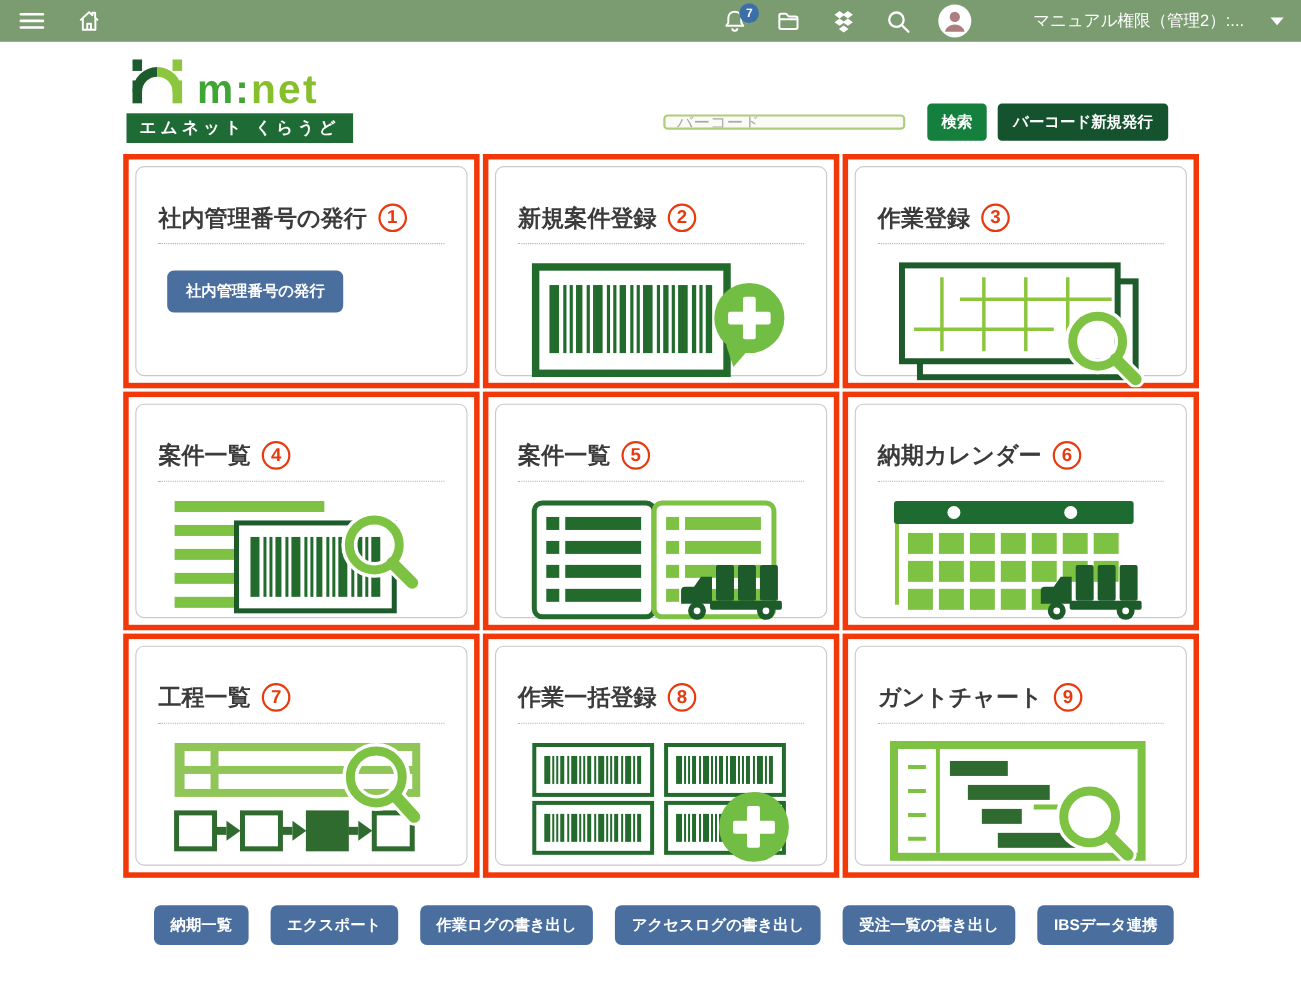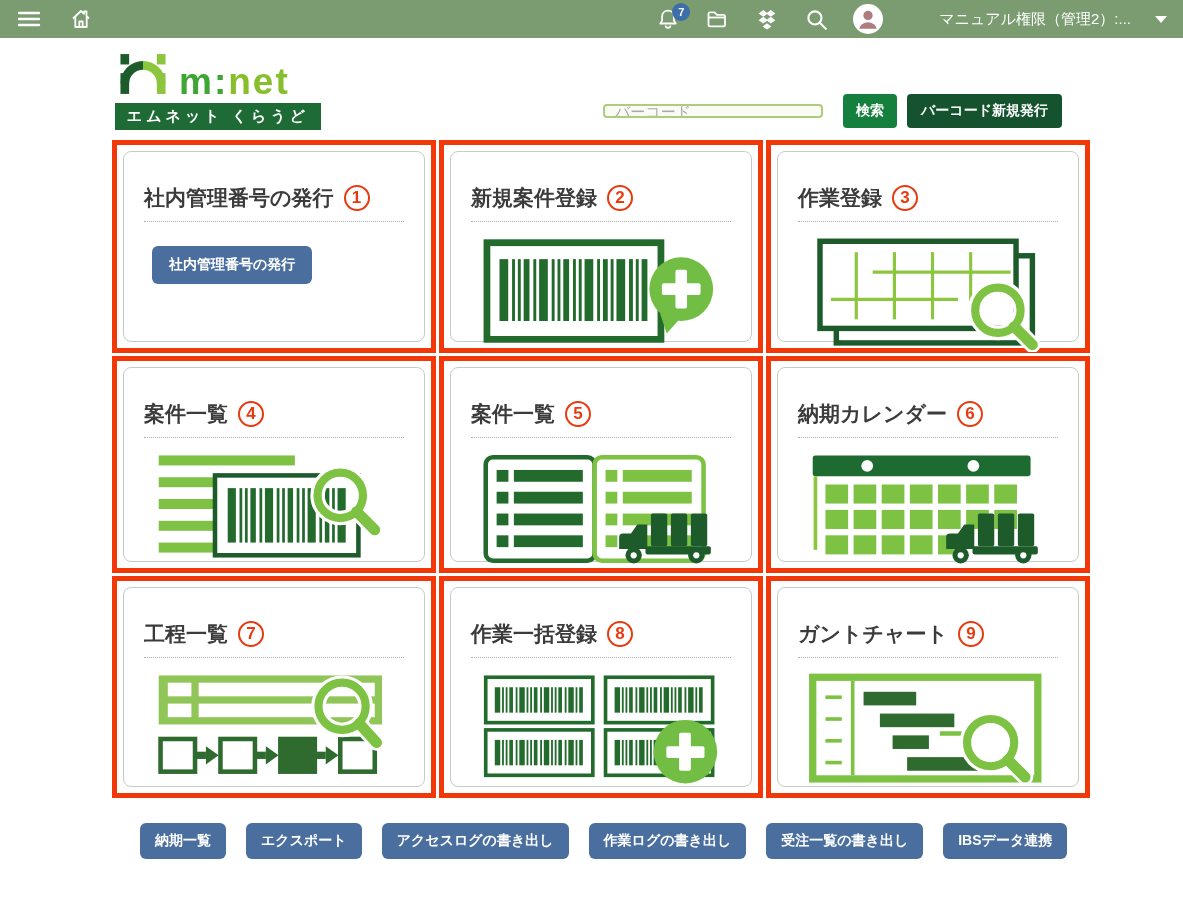--- a/index.html
+++ b/index.html
@@ -491,17 +491,17 @@
         </svg>
       </div>
     </div>
   </div>
 
 </div>
 
 <div class="footer">
   <button class="btn-footer">納期一覧</button>
   <button class="btn-footer">エクスポート</button>
+  <button class="btn-footer">作業ログの書き出し</button>
   <button class="btn-footer">アクセスログの書き出し</button>
-  <button class="btn-footer">作業ログの書き出し</button>
   <button class="btn-footer">受注一覧の書き出し</button>
   <button class="btn-footer">IBSデータ連携</button>
 </div>
 
 </body></html>

